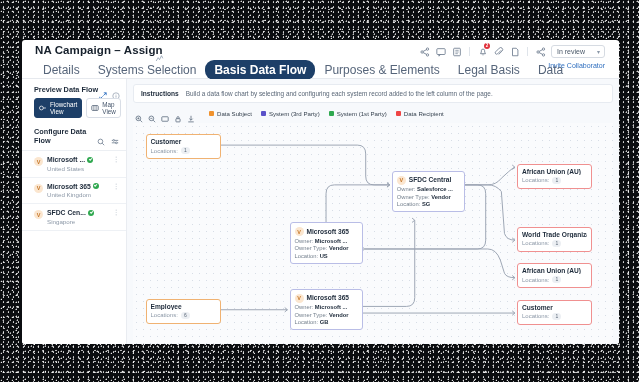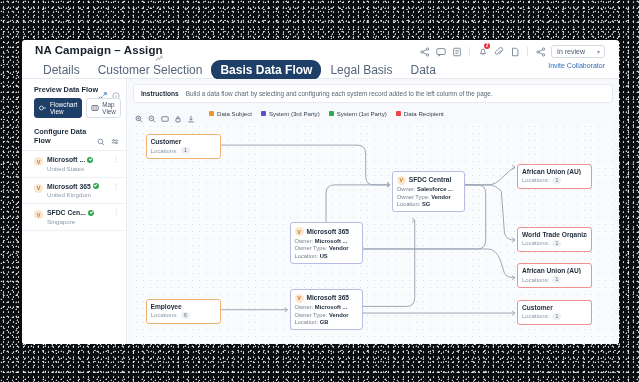--- a/index.html
+++ b/index.html
@@ -279,22 +279,23 @@
       <span class="status-sel">
         <span>In review</span>
         <span class="chev">▾</span>
       </span>
     </div>
     <a class="invite" href="#">Invite Collaborator</a>
   </div>
 
   <div class="tabs">
     <div class="tab">Details</div>
-    <div class="tab">Customer Selection</div>
+    <div class="tab">Systems Selection</div>
     <div class="tab active">Basis Data Flow</div>
+    <div class="tab">Purposes &amp; Elements</div>
     <div class="tab">Legal Basis</div>
     <div class="tab">Data</div>
   </div>
 
   <div class="body">
 
     <div class="side">
       <div class="side-head">
         <span class="side-head-t">Preview Data Flow</span>
         <span class="side-head-ic">

